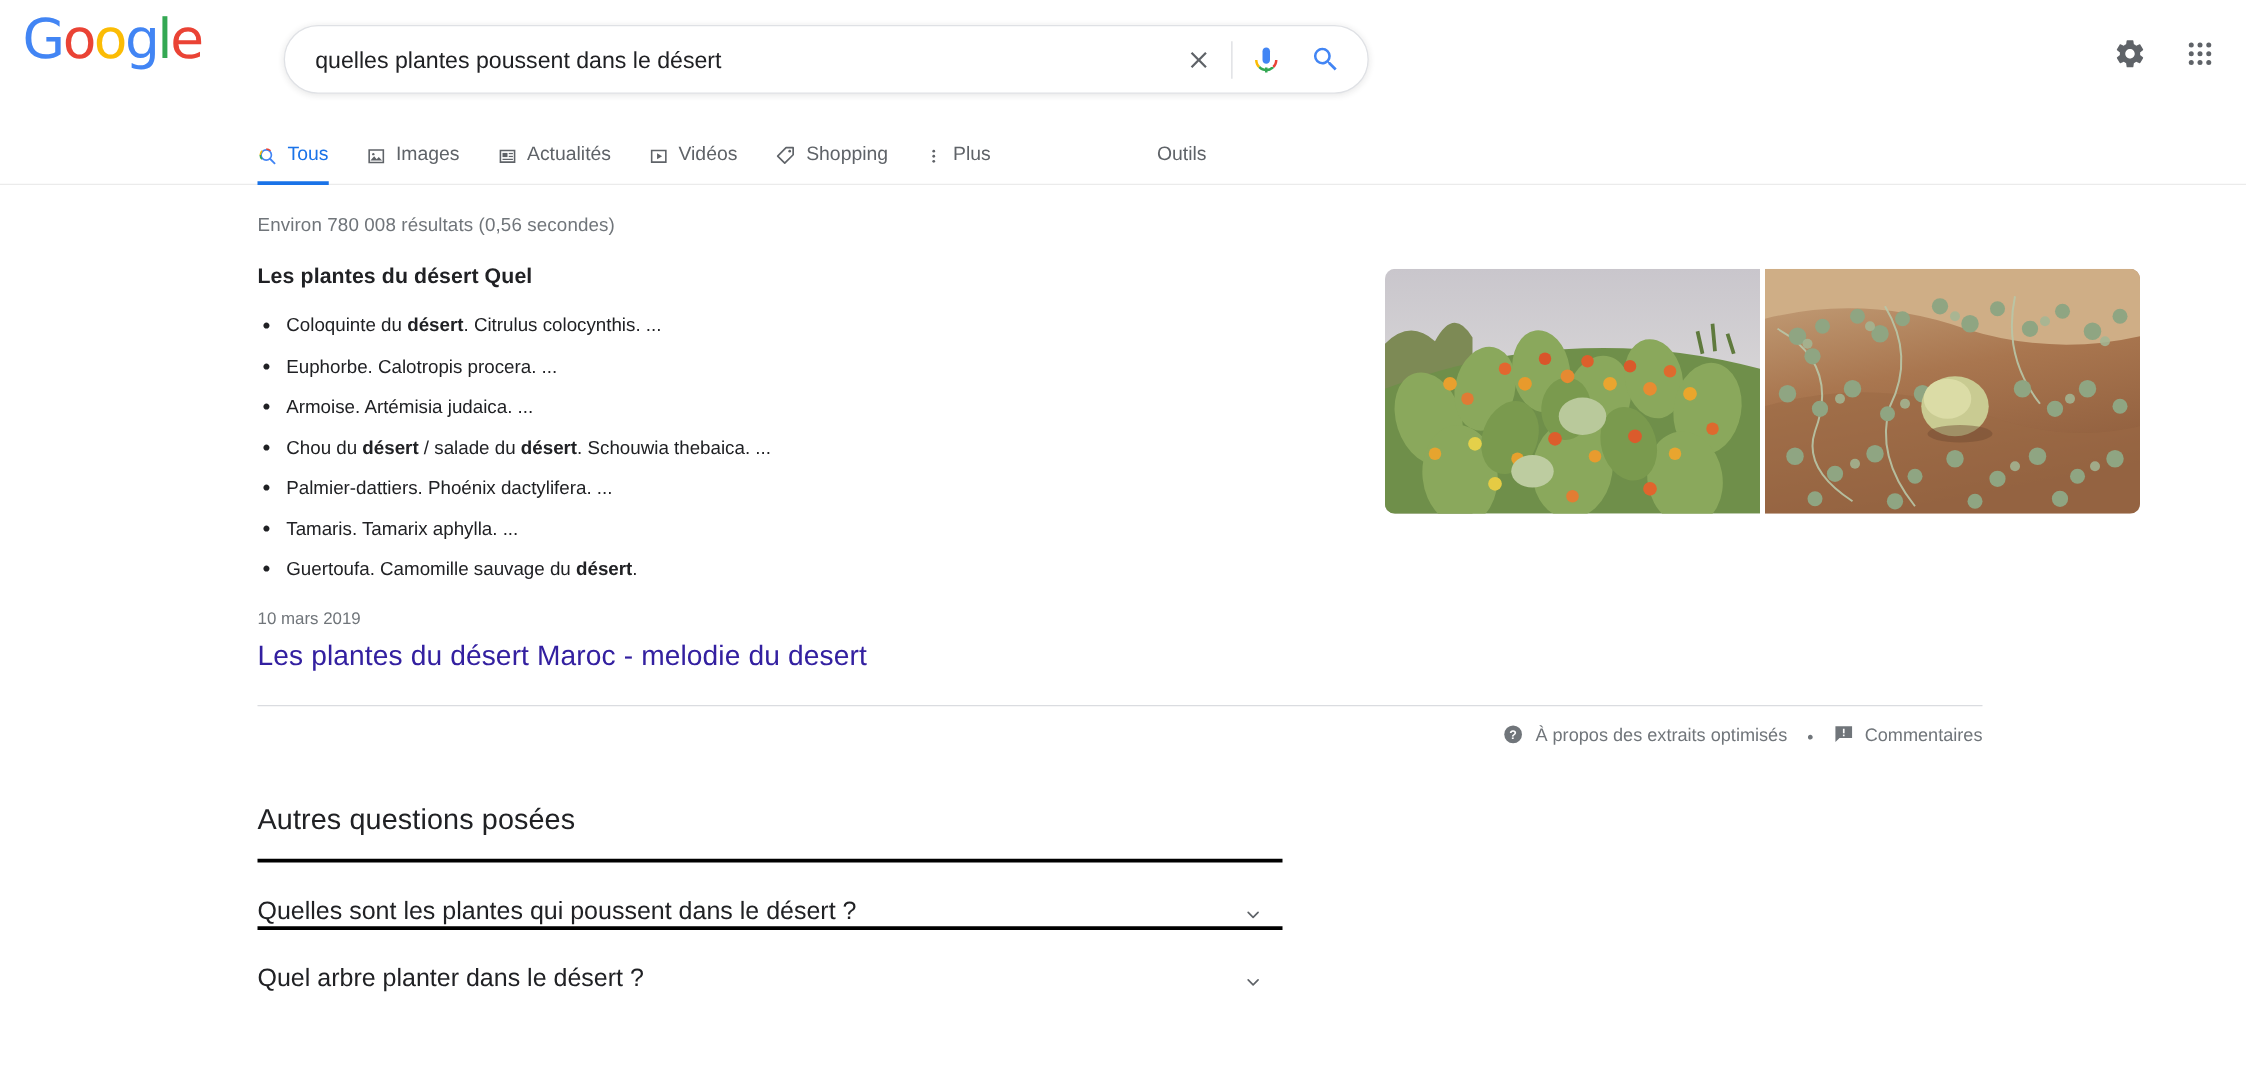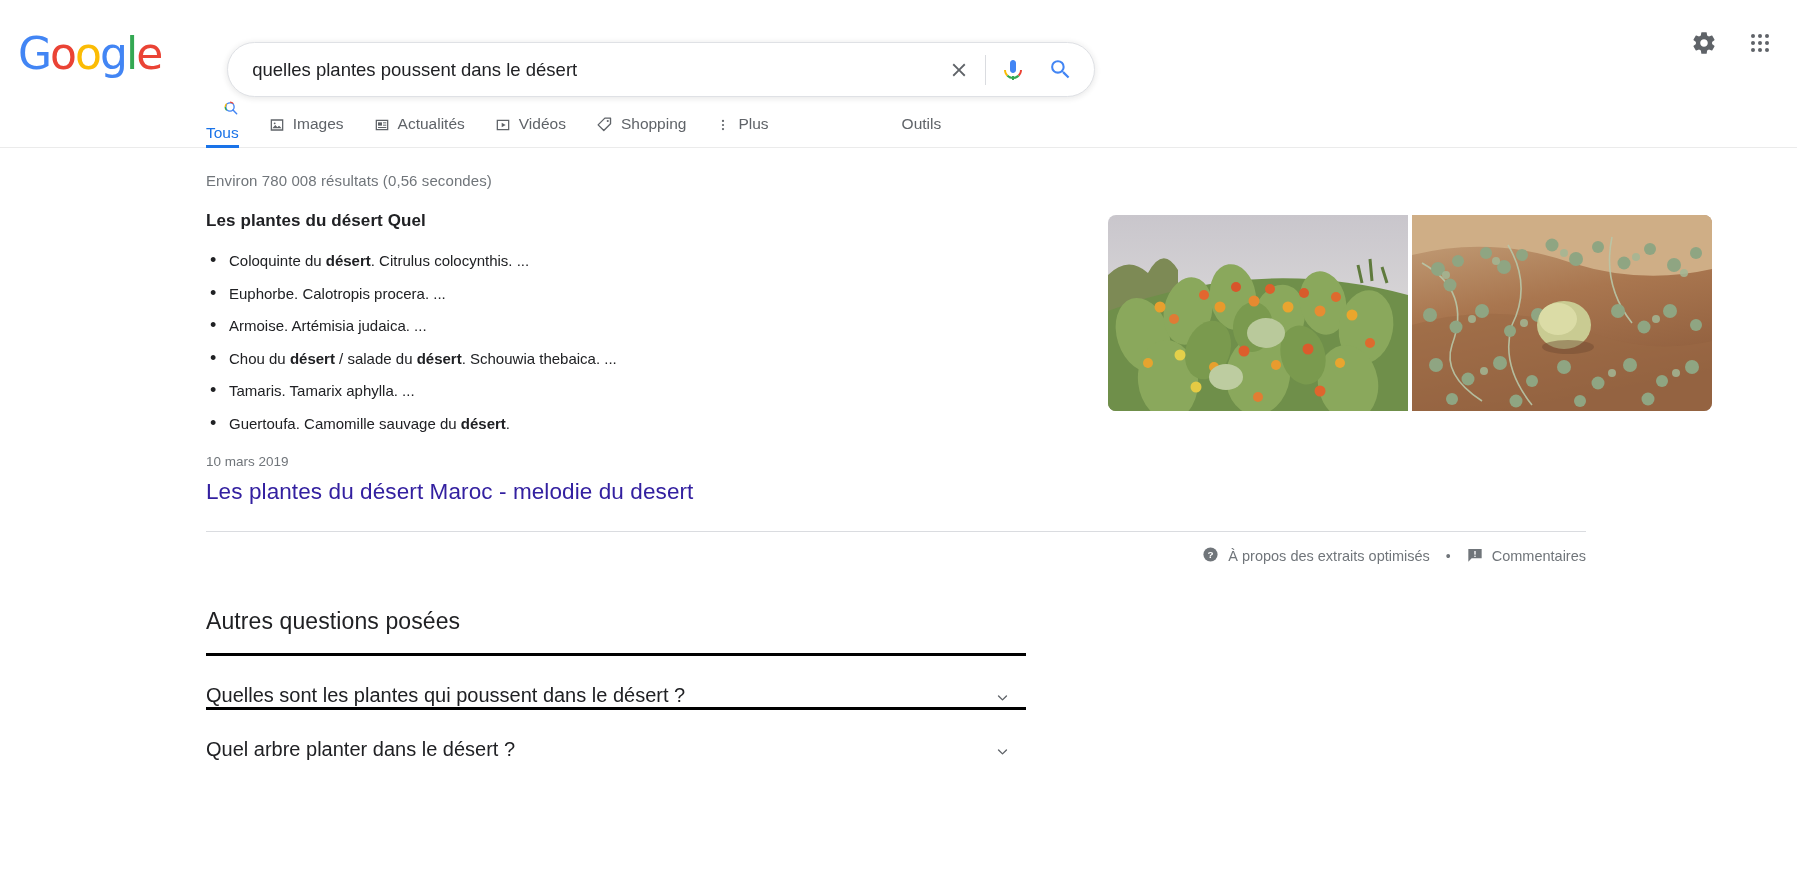--- a/index.html
+++ b/index.html
@@ -12,21 +12,20 @@
     font-family: "Liberation Sans", "DejaVu Sans", sans-serif;
     -webkit-font-smoothing: antialiased;
   }
 
   
   .header {
     position: relative;
     height: 100px;
     display: flex;
     align-items: flex-start;
-    padding-top: 22px;
   }
 
   .logo {
     margin-left: 18px;
     margin-top: 10px;
     font-size: 44px;
     letter-spacing: -2px;
     font-family: "DejaVu Sans", sans-serif;
     font-weight: 400;
     user-select: none;
@@ -112,21 +111,21 @@
     height: 100%;
     padding: 0 15px;
     font-size: 15.5px;
     color: #5f6368;
     cursor: pointer;
     position: relative;
     padding-bottom: 14px;
     align-items: flex-end;
   }
   .tab:first-child { padding-left: 0; }
-  .tab.active { color: #1a73e8; flex-direction: column; }
+  .tab.active { color: #1a73e8; }
   .tab.active::after {
     content: "";
     position: absolute;
     left: 0; right: 15px;
     bottom: -1px;
     height: 3px;
     background: #1a73e8;
   }
   .tab-ico { display: flex; align-items: center; }
 
@@ -415,20 +414,21 @@
 <div class="content">
 
   <div class="snippet-col">
     <div class="snippet-title">Les plantes du désert Quel</div>
 
     <ul class="snippet-list">
       <li><span>Coloquinte du </span><b>désert</b><span>. Citrulus colocynthis. ...</span></li>
       <li><span>Euphorbe. Calotropis procera. ...</span></li>
       <li><span>Armoise. Artémisia judaica. ...</span></li>
       <li><span>Chou du </span><b>désert</b><span> / salade du </span><b>désert</b><span>. Schouwia thebaica. ...</span></li>
+      <li><span>Palmier-dattiers. Phoénix dactylifera. ...</span></li>
       <li><span>Tamaris. Tamarix aphylla. ...</span></li>
       <li><span>Guertoufa. Camomille sauvage du </span><b>désert</b><span>.</span></li>
     </ul>
 
     <div class="snippet-date">10 mars 2019</div>
 
 
     <a class="result-link" href="#">Les plantes du désert Maroc - melodie du desert</a>
   </div>
 

